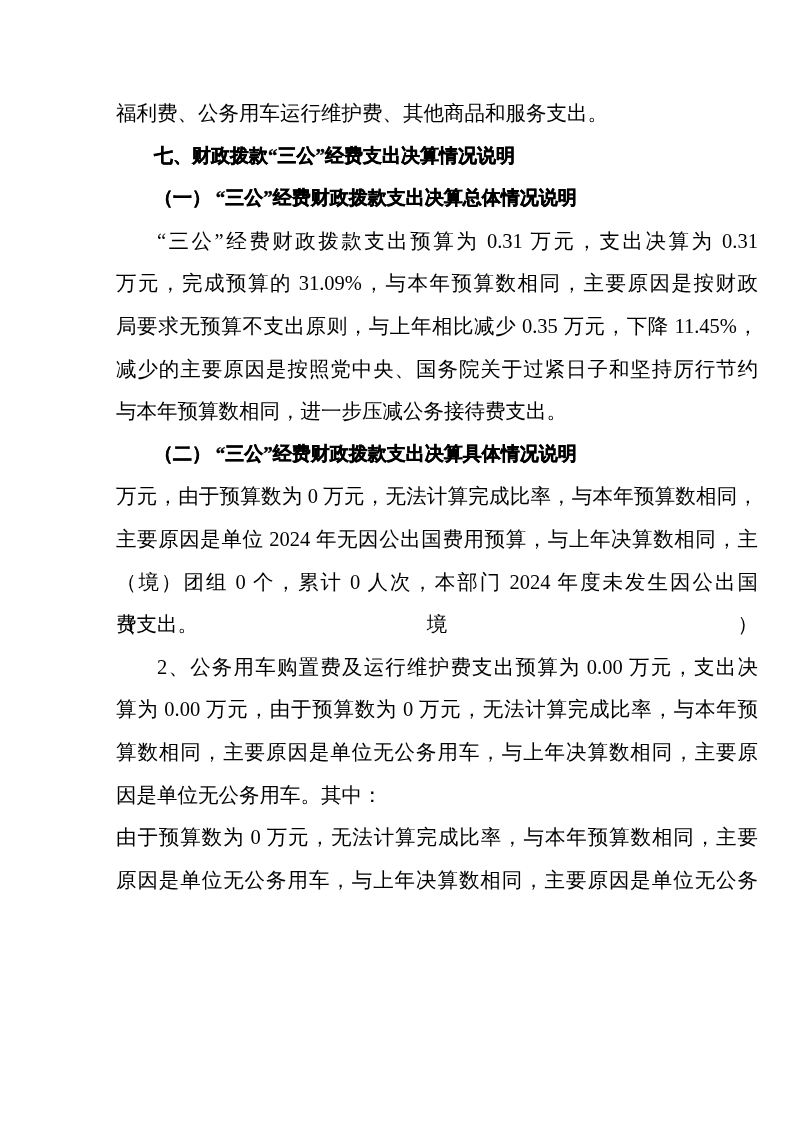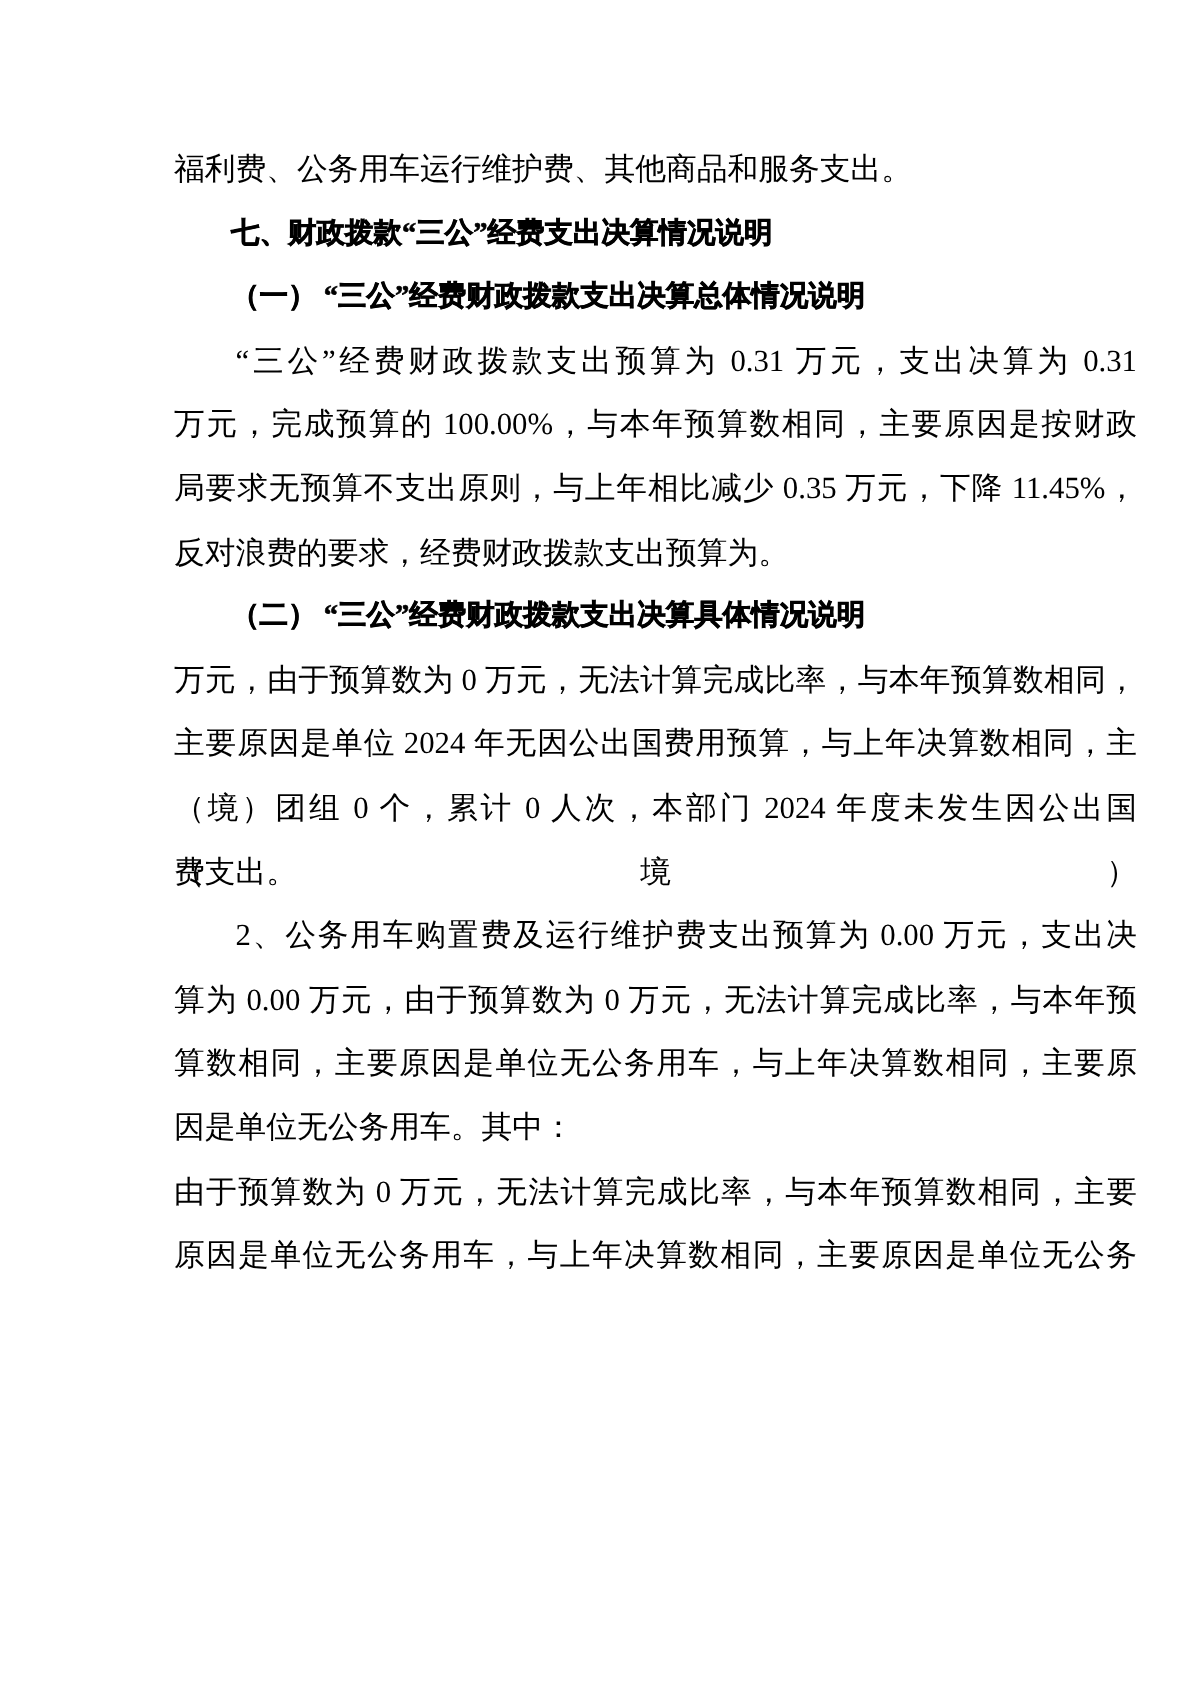--- a/index.html
+++ b/index.html
@@ -67,23 +67,24 @@
     <div class="para">
       <div class="line h1 indent">七、财政拨款“三公”经费支出决算情况说明</div>
     </div>
 
     <div class="para">
       <div class="line h2 indent">（一） “三公”经费财政拨款支出决算总体情况说明</div>
     </div>
 
     <div class="para">
       <div class="line indent">“三公”经费财政拨款支出预算为 0.31 万元，支出决算为 0.31</div>
-      <div class="line">万元，完成预算的 100.00%，与本年预算数相同，主要原因是按财政</div>
+      <div class="line">万元，完成预算的 31.09%，与本年预算数相同，主要原因是按财政</div>
       <div class="line">局要求无预算不支出原则，与上年相比减少 0.35 万元，下降 11.45%，</div>
-      <div class="line end">反对浪费的要求，经费财政拨款支出预算为。</div>
+      <div class="line">减少的主要原因是按照党中央、国务院关于过紧日子和坚持厉行节约</div>
+      <div class="line end">与本年预算数相同，进一步压减公务接待费支出。</div>
     </div>
 
     <div class="para">
       <div class="line h2 indent">（二） “三公”经费财政拨款支出决算具体情况说明</div>
     </div>
 
     <div class="para">
       <div class="line">万元，由于预算数为 0 万元，无法计算完成比率，与本年预算数相同，</div>
       <div class="line">主要原因是单位 2024 年无因公出国费用预算，与上年决算数相同，主</div>
       <div class="line">（境）团组 0 个，累计 0 人次，本部门 2024 年度未发生因公出国（境）</div>

